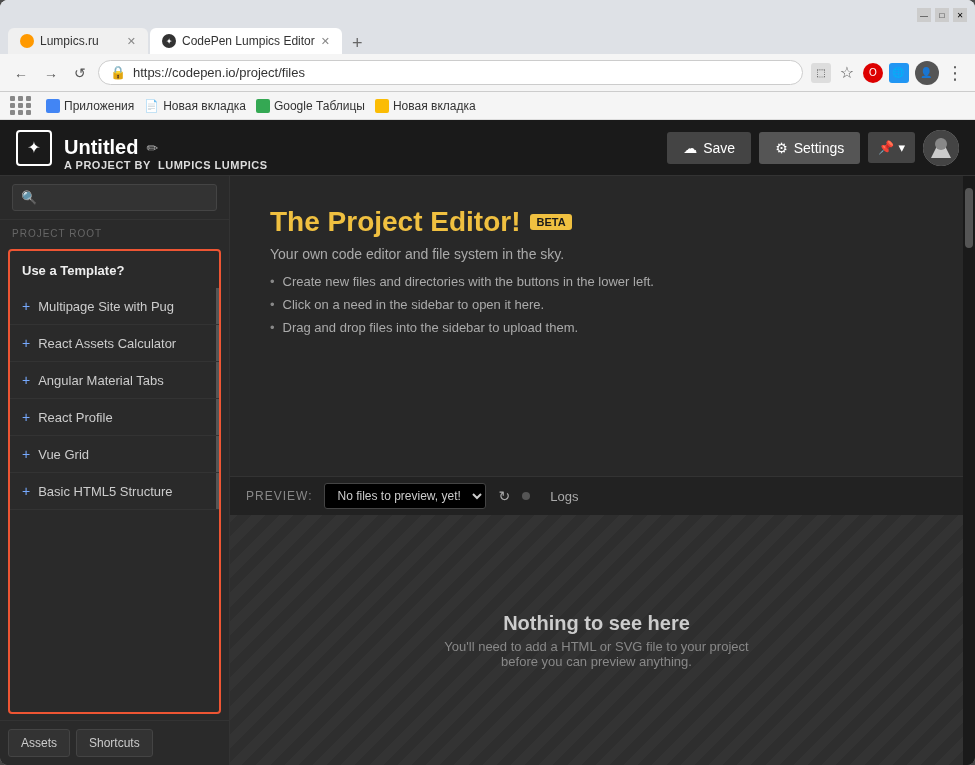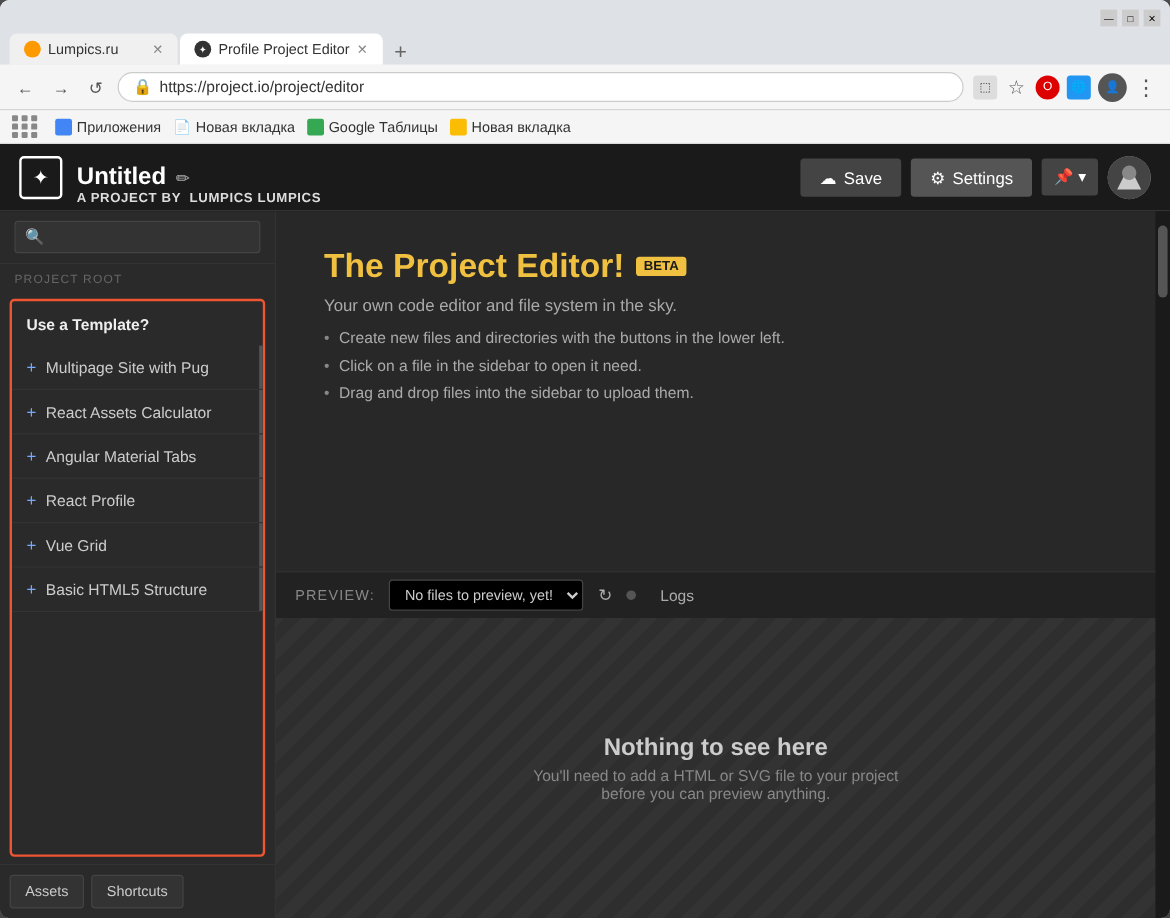--- a/index.html
+++ b/index.html
@@ -566,34 +566,34 @@
       <button class="win-btn">✕</button>
     </div>
     <div class="tabs-row">
       <div class="browser-tab">
         <div class="tab-favicon orange"></div>
         <span>Lumpics.ru</span>
         <span class="tab-close">✕</span>
       </div>
       <div class="browser-tab active">
         <div class="tab-favicon codepen">✦</div>
-        <span>Profile Project Editor</span>
+        <span>CodePen Lumpics Editor</span>
         <span class="tab-close">✕</span>
       </div>
       <button class="tab-new">+</button>
     </div>
   </div>
 
   <div class="address-bar">
     <button class="nav-btn">←</button>
     <button class="nav-btn">→</button>
     <button class="nav-btn">↺</button>
     <div class="url-field">
       <span>🔒</span>
-      <span>https://project.io/project/editor</span>
+      <span>https://codepen.io/project/files</span>
     </div>
     <div class="address-icons">
       <div class="addr-icon" style="background:#ddd; color:#333;">⬚</div>
       <div class="addr-icon" style="background:none; color:#555; font-size:16px;">☆</div>
       <div class="addr-icon" style="background:#d00; border-radius:50%; color:#fff;">O</div>
       <div class="addr-icon" style="background:#2196f3; border-radius:50; color:#fff;">🌐</div>
       <div class="addr-icon" style="background:#555; border-radius:50%; color:#fff; width:24px; height:24px; overflow:hidden;">👤</div>
       <div class="addr-icon" style="background:none; color:#555; font-size:18px; width:20px;">⋮</div>
     </div>
   </div>
@@ -721,21 +721,21 @@
           <div class="welcome-title">
             <span>The Project Editor!</span>
             <span class="beta-badge">BETA</span>
           </div>
           <div class="welcome-subtitle">Your own code editor and file system in the sky.</div>
           <ul class="welcome-list">
             <li>
               <span>Create new files and directories with the buttons in the lower left.</span>
             </li>
             <li>
-              <span>Click on a file in the sidebar to open it need.</span>
+              <span>Click on a need in the sidebar to open it here.</span>
             </li>
             <li>
               <span>Drag and drop files into the sidebar to upload them.</span>
             </li>
           </ul>
         </div>
 
         <div class="preview-bar">
           <span class="preview-label">PREVIEW:</span>
           <select class="preview-select">

